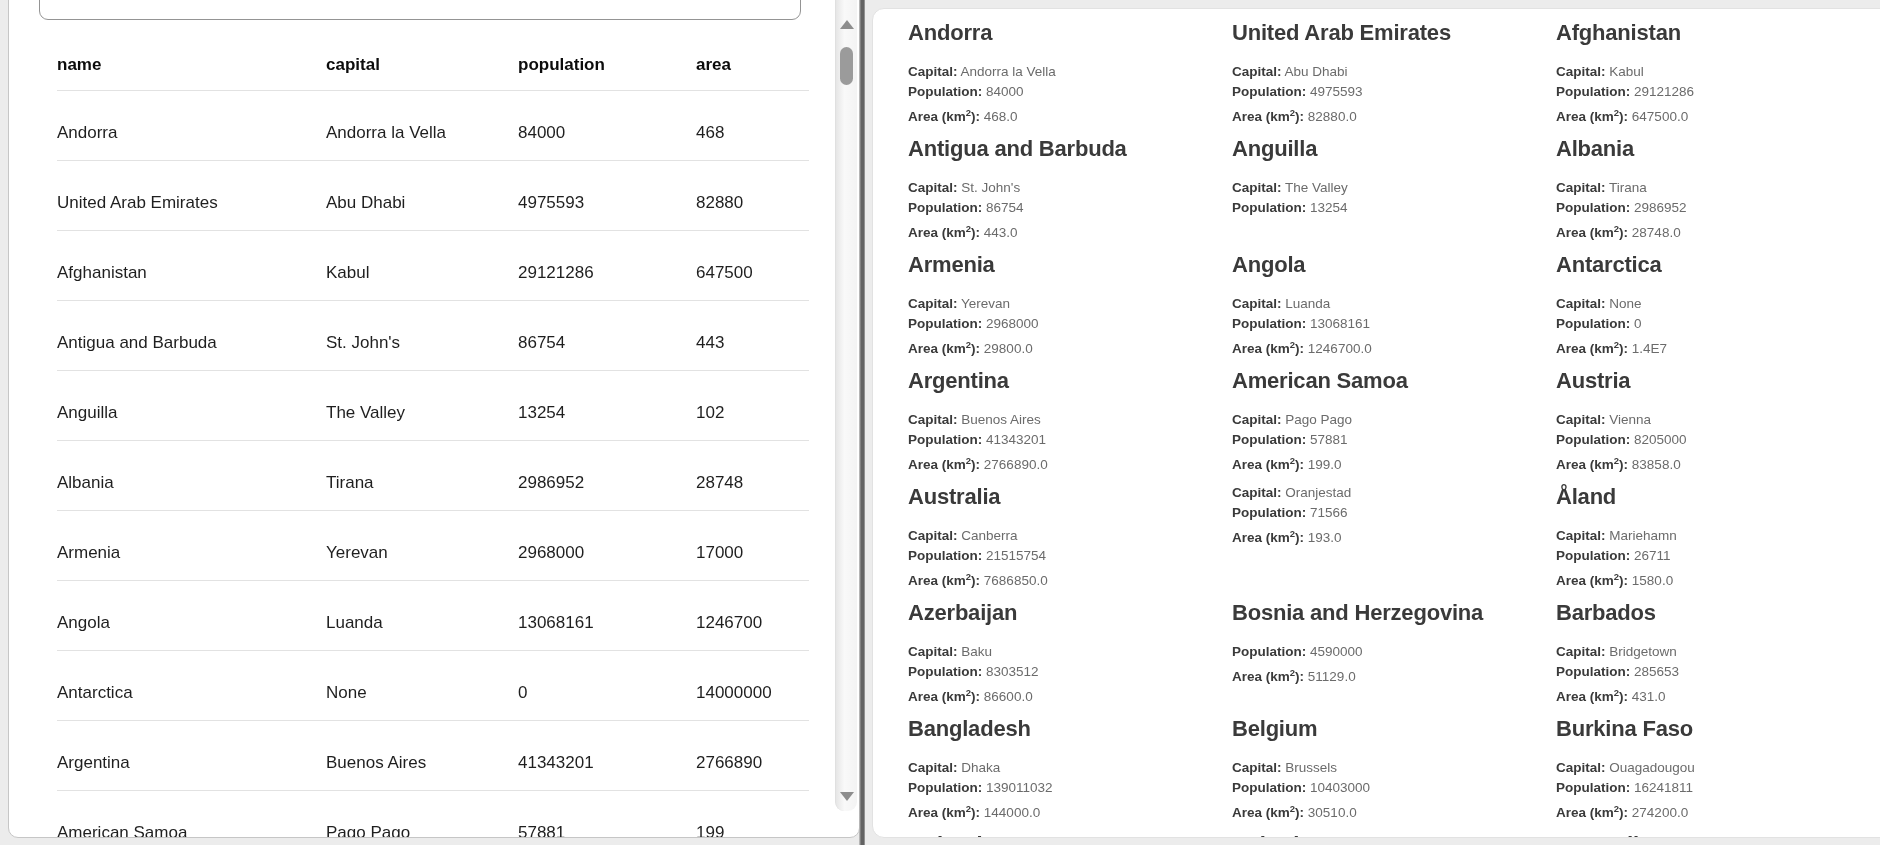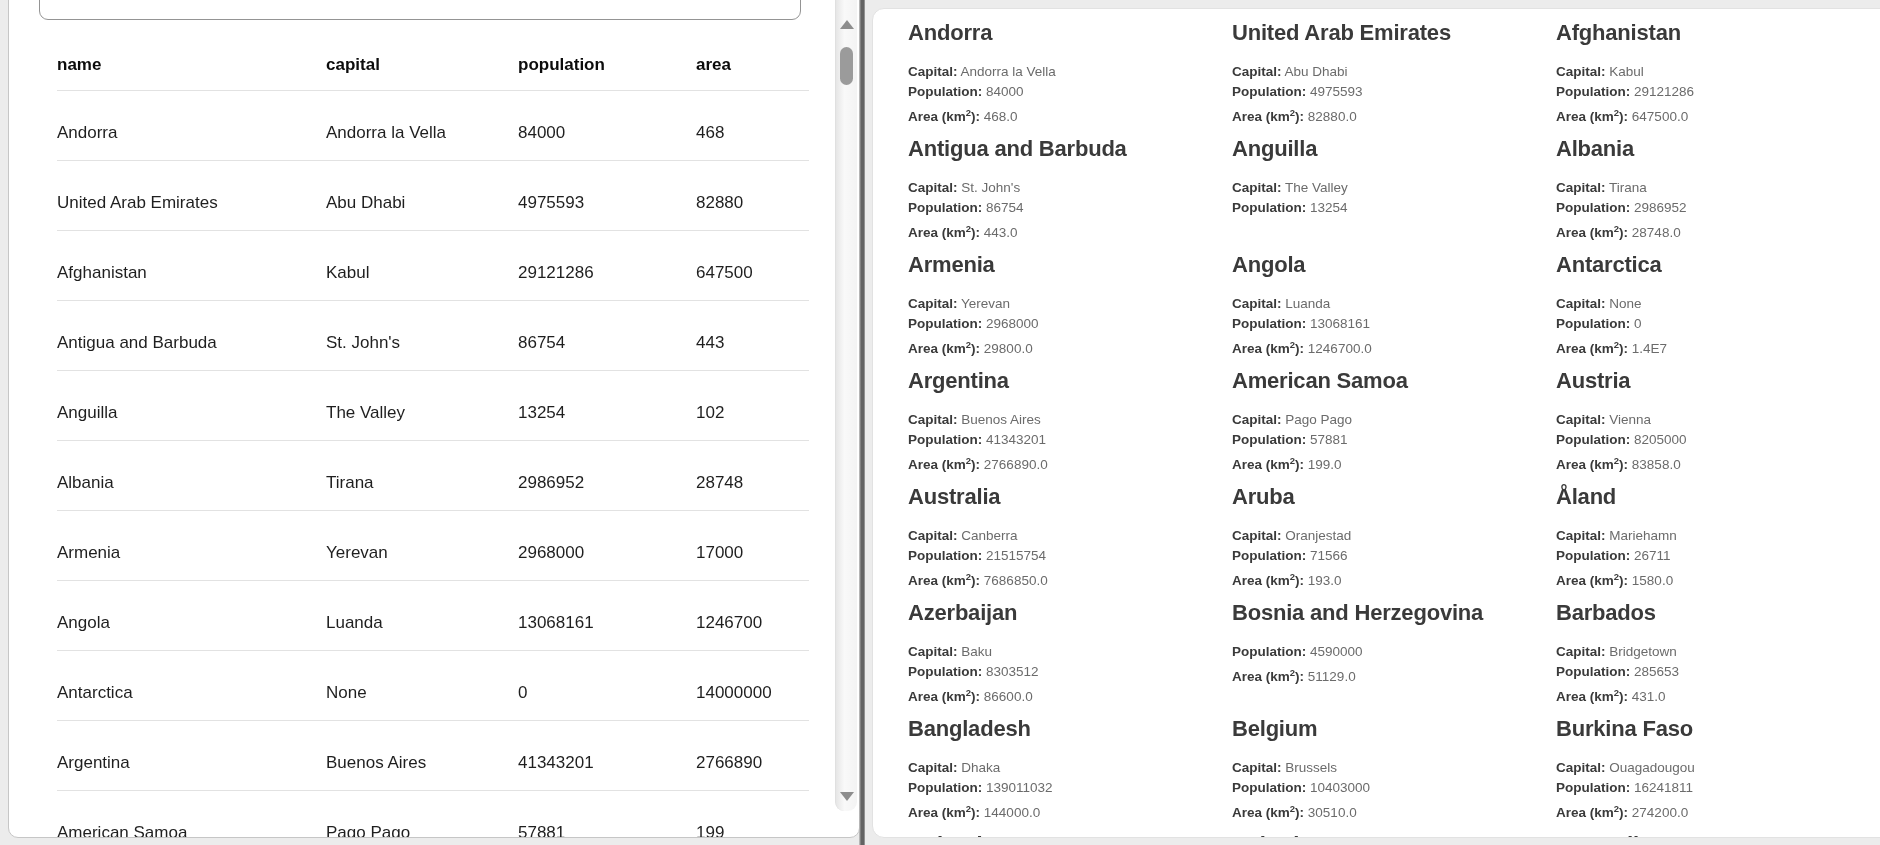--- a/index.html
+++ b/index.html
@@ -308,21 +308,20 @@
         <div class="card-line"><span class="lbl">Population:</span> <span class="val">8205000</span></div>
         <div class="card-line"><span class="lbl"><span>Area (km</span><sup>2</sup><span>):</span></span> <span class="val">83858.0</span></div>
       </div>
       <div class="card">
         <div class="card-title">Australia</div>
         <div class="card-line"><span class="lbl">Capital:</span> <span class="val">Canberra</span></div>
         <div class="card-line"><span class="lbl">Population:</span> <span class="val">21515754</span></div>
         <div class="card-line"><span class="lbl"><span>Area (km</span><sup>2</sup><span>):</span></span> <span class="val">7686850.0</span></div>
       </div>
       <div class="card">
-        <div class="card-title">Aruba</div>
         <div class="card-line"><span class="lbl">Capital:</span> <span class="val">Oranjestad</span></div>
         <div class="card-line"><span class="lbl">Population:</span> <span class="val">71566</span></div>
         <div class="card-line"><span class="lbl"><span>Area (km</span><sup>2</sup><span>):</span></span> <span class="val">193.0</span></div>
       </div>
       <div class="card">
         <div class="card-title">Åland</div>
         <div class="card-line"><span class="lbl">Capital:</span> <span class="val">Mariehamn</span></div>
         <div class="card-line"><span class="lbl">Population:</span> <span class="val">26711</span></div>
         <div class="card-line"><span class="lbl"><span>Area (km</span><sup>2</sup><span>):</span></span> <span class="val">1580.0</span></div>
       </div>

